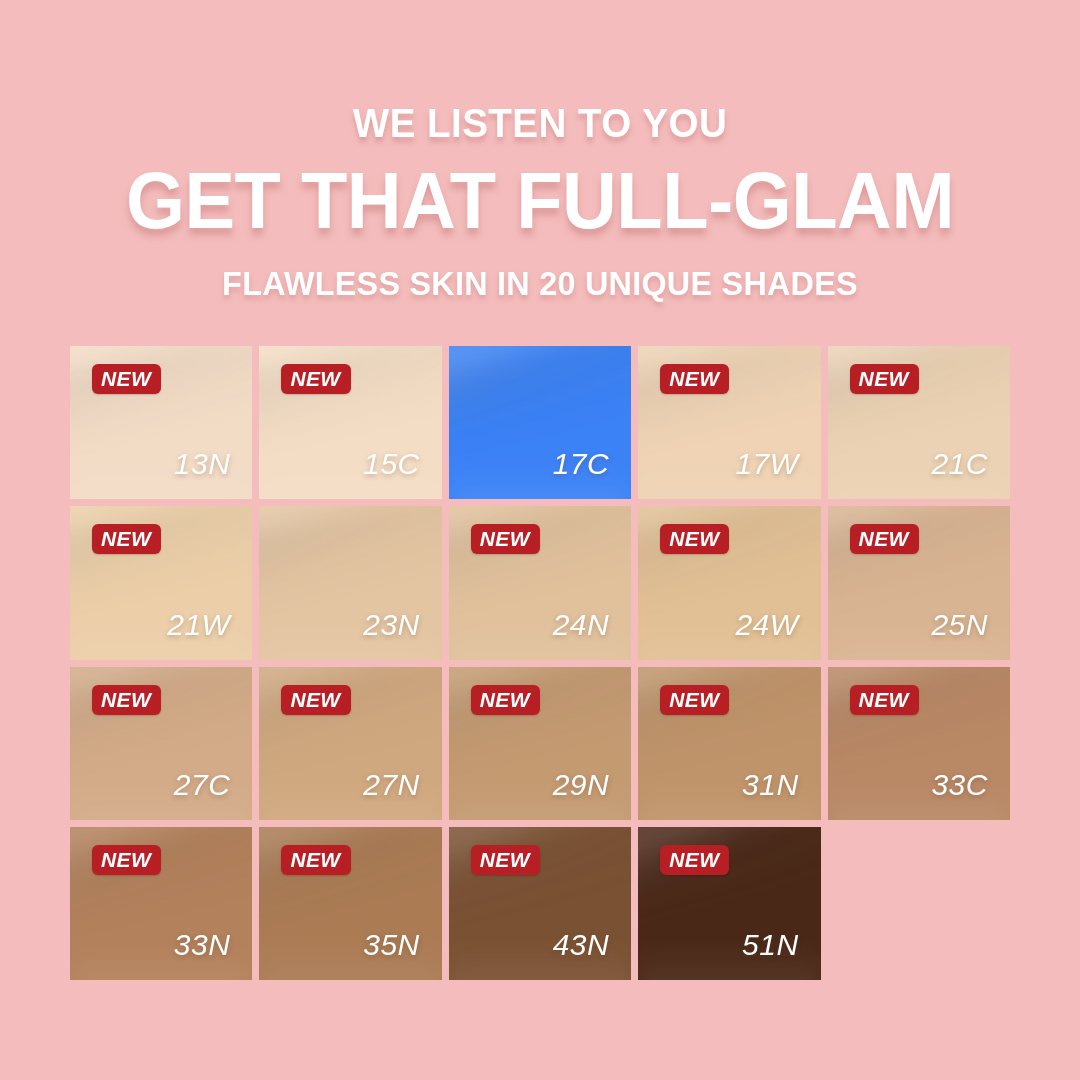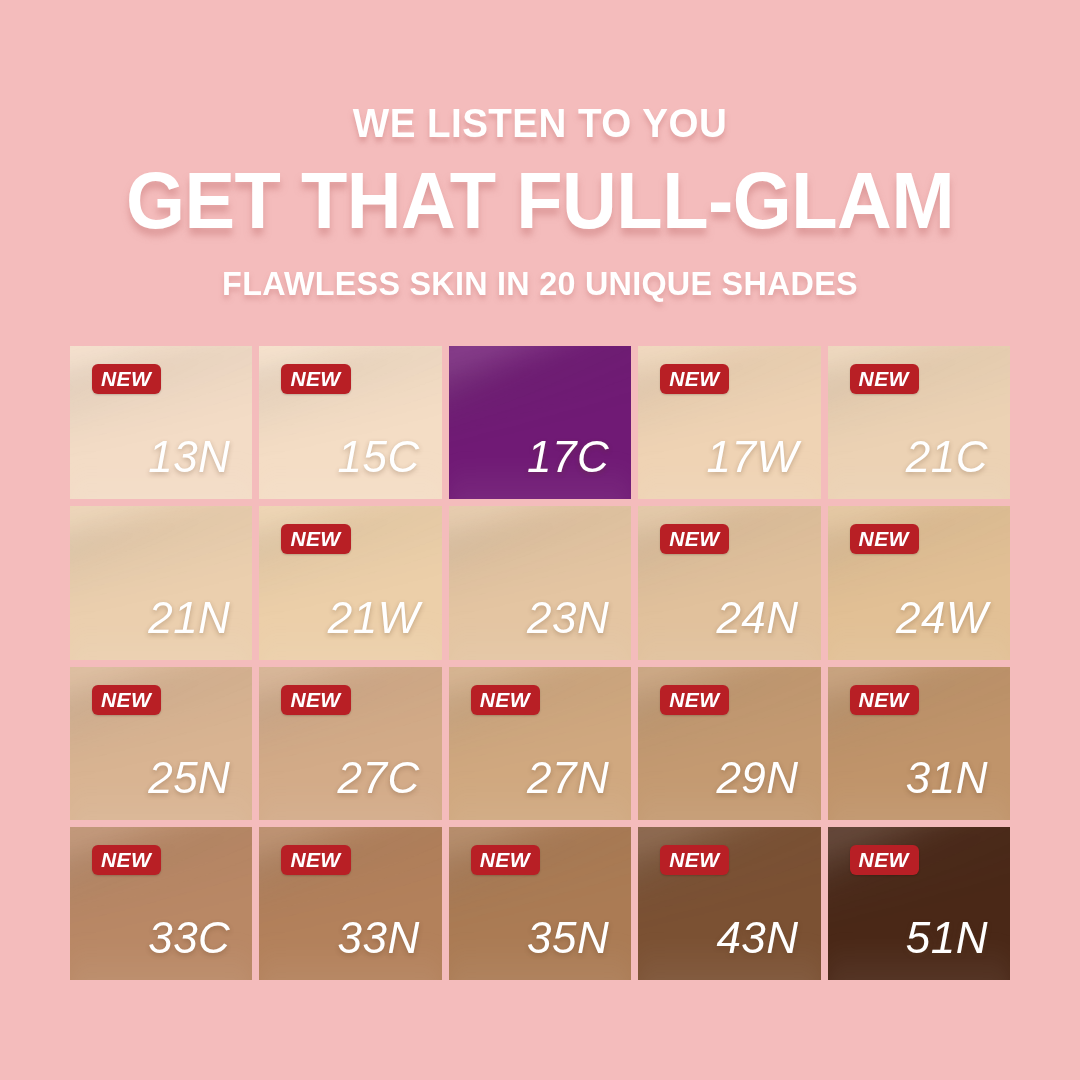--- a/index.html
+++ b/index.html
@@ -131,21 +131,21 @@
     border-radius: 6px;
     line-height: 1.0;
     z-index: 3;
     box-shadow: 0 1px 2px rgba(0,0,0,0.18);
   }
   .shade-code {
     position: absolute;
     right: 22px;
     bottom: 20px;
     color: #ffffff;
-    font-size: 44px;
+    font-size: 30px;
     font-style: italic;
     font-weight: normal;
     letter-spacing: 0.5px;
     line-height: 1.0;
     z-index: 3;
     text-shadow: 0 2px 5px rgba(90, 55, 30, 0.30);
   }
 </style>
 </head>
 <body>
@@ -164,46 +164,40 @@
       <span class="new-badge" style="background: rgb(184, 31, 37); color: rgb(255, 255, 255);">NEW</span>
       <span class="shade-code">13N</span>
     </div>
     <div class="shade-tile" style="background: rgb(244, 221, 197);">
       <span class="smear-a"></span>
       <span class="smear-b"></span>
       <span class="smear-c"></span>
       <span class="new-badge" style="background: rgb(184, 31, 37); color: rgb(255, 255, 255);">NEW</span>
       <span class="shade-code">15C</span>
     </div>
-    <div class="shade-tile" style="background: #701a75;">
+    <div class="shade-tile" style="background: #3b82f6;">
       <span class="smear-a"></span>
       <span class="smear-b"></span>
       <span class="smear-c"></span>
       <span class="shade-code">17C</span>
     </div>
     <div class="shade-tile" style="background: rgb(239, 211, 180);">
       <span class="smear-a"></span>
       <span class="smear-b"></span>
       <span class="smear-c"></span>
       <span class="new-badge" style="background: rgb(184, 31, 37); color: rgb(255, 255, 255);">NEW</span>
       <span class="shade-code">17W</span>
     </div>
     <div class="shade-tile" style="background: rgb(236, 210, 180);">
       <span class="smear-a"></span>
       <span class="smear-b"></span>
       <span class="smear-c"></span>
       <span class="new-badge" style="background: rgb(184, 31, 37); color: rgb(255, 255, 255);">NEW</span>
       <span class="shade-code">21C</span>
     </div>
-    <div class="shade-tile" style="background: rgb(235, 207, 174);">
-      <span class="smear-a"></span>
-      <span class="smear-b"></span>
-      <span class="smear-c"></span>
-      <span class="shade-code">21N</span>
-    </div>
     <div class="shade-tile" style="background: rgb(236, 207, 169);">
       <span class="smear-a"></span>
       <span class="smear-b"></span>
       <span class="smear-c"></span>
       <span class="new-badge" style="background: rgb(184, 31, 37); color: rgb(255, 255, 255);">NEW</span>
       <span class="shade-code">21W</span>
     </div>
     <div class="shade-tile" style="background: rgb(228, 197, 162); padding-left: 12px;">
       <span class="smear-a"></span>
       <span class="smear-b"></span>

